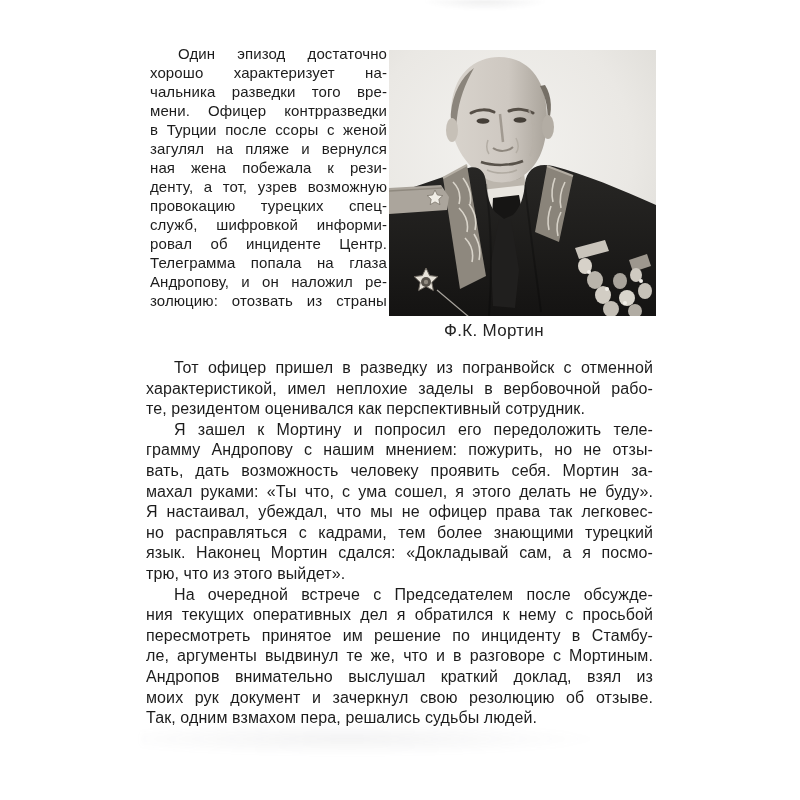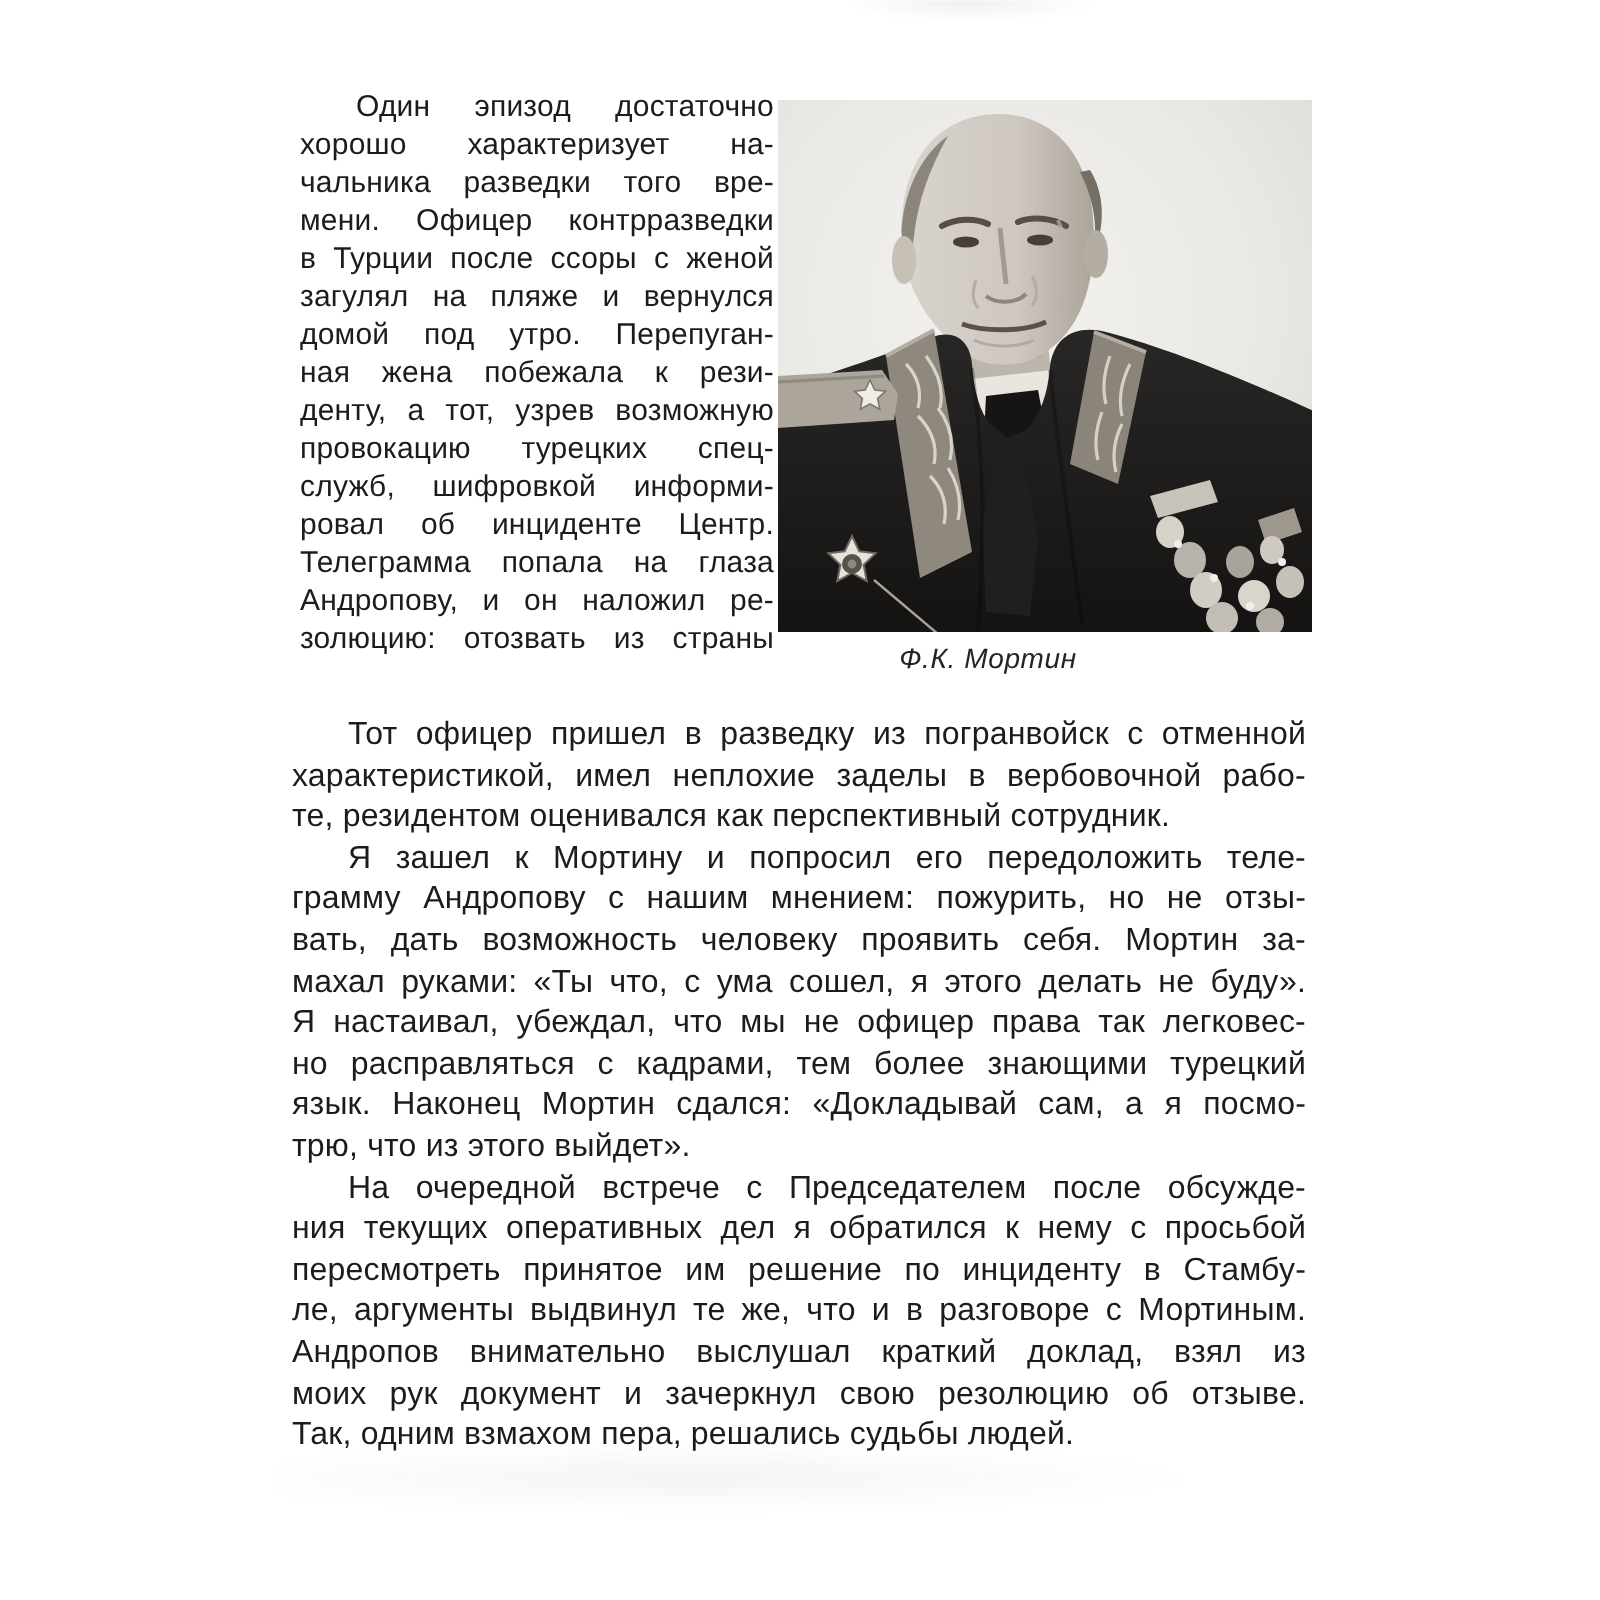--- a/index.html
+++ b/index.html
@@ -13,21 +13,21 @@
   
   .bodytext{position:absolute;left:146px;top:358px;width:507px;}
   .bodytext .ln{font-size:16px;line-height:20.6px;height:20.6px;}
   .ln{text-align:justify;overflow:hidden;letter-spacing:0.1px;}
   .j{text-align-last:justify;}
   .ind{text-indent:28px;}
   
   .photo{position:absolute;left:389px;top:50px;width:267px;height:266px;margin:0;padding:0;}
   .caption{
     position:absolute;left:389px;top:321px;width:210px;text-align:center;
-    font-style:italic;font-size:14px;color:#242424;letter-spacing:0.3px;
+    font-size:17px;color:#242424;letter-spacing:0.3px;
   }
   
   .smudge{position:absolute;pointer-events:none;}
   .smudge.s1{left:140px;top:722px;width:460px;height:34px;
     background:radial-gradient(ellipse at 45% 50%, rgba(110,110,118,0.08), rgba(110,110,118,0.0) 70%);
     filter:blur(2px);}
   .smudge.s2{left:425px;top:0px;width:120px;height:10px;
     background:radial-gradient(ellipse at 50% 0%, rgba(90,90,95,0.10), rgba(90,90,95,0.0) 75%);
     filter:blur(1px);}
 </style>
@@ -36,21 +36,20 @@
 
 <div class="page">
 
   <div class="intro">
     <div class="ln j ind">Один эпизод достаточно</div>
     <div class="ln j">хорошо характеризует на-</div>
     <div class="ln j">чальника разведки того вре-</div>
     <div class="ln j">мени. Офицер контрразведки</div>
     <div class="ln j">в Турции после ссоры с женой</div>
     <div class="ln j">загулял на пляже и вернулся</div>
-    <div class="ln j">домой под утро. Перепуган-</div>
     <div class="ln j">ная жена побежала к рези-</div>
     <div class="ln j">денту, а тот, узрев возможную</div>
     <div class="ln j">провокацию турецких спец-</div>
     <div class="ln j">служб, шифровкой информи-</div>
     <div class="ln j">ровал об инциденте Центр.</div>
     <div class="ln j">Телеграмма попала на глаза</div>
     <div class="ln j">Андропову, и он наложил ре-</div>
     <div class="ln j">золюцию: отозвать из страны</div>
   </div>
 

